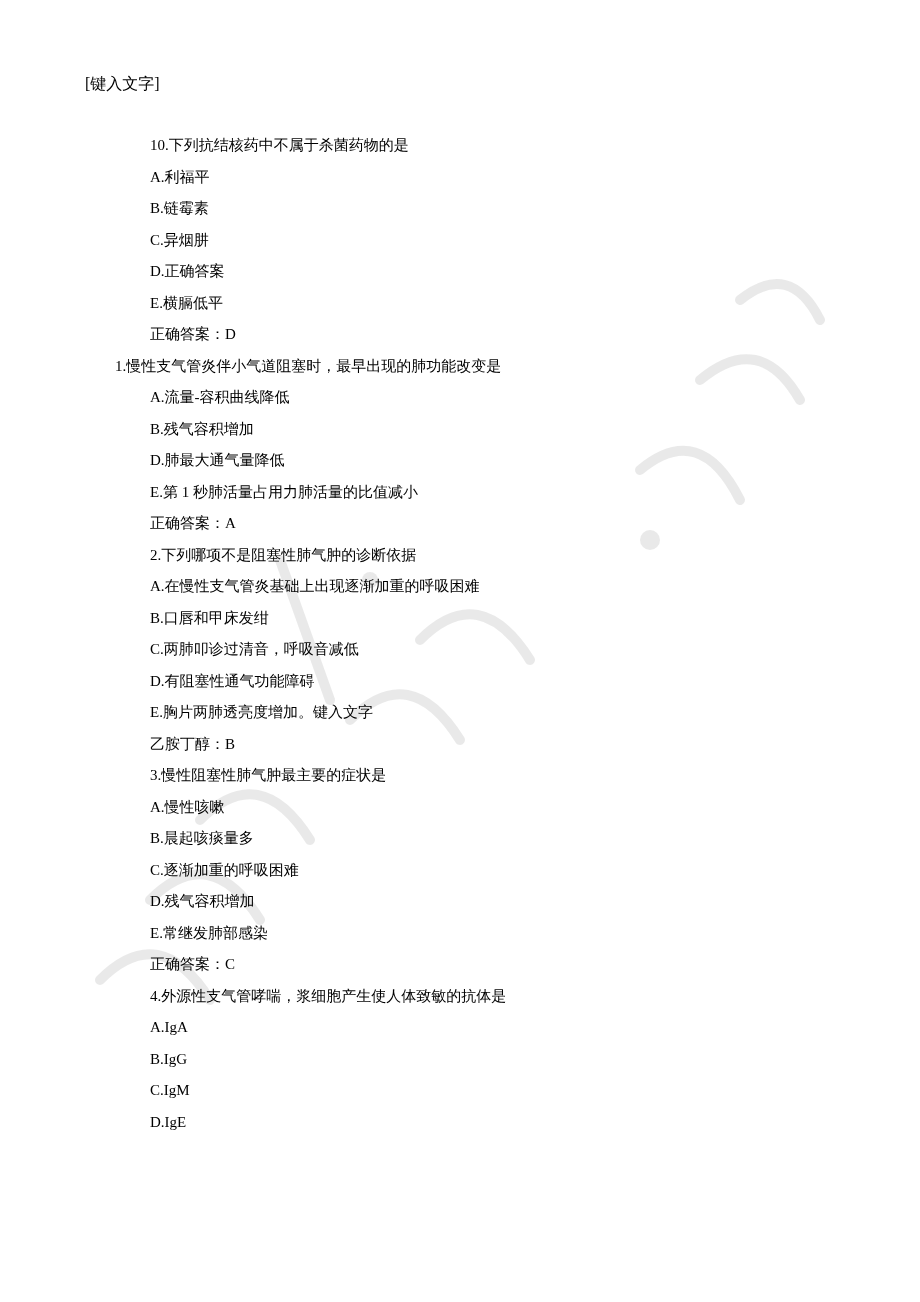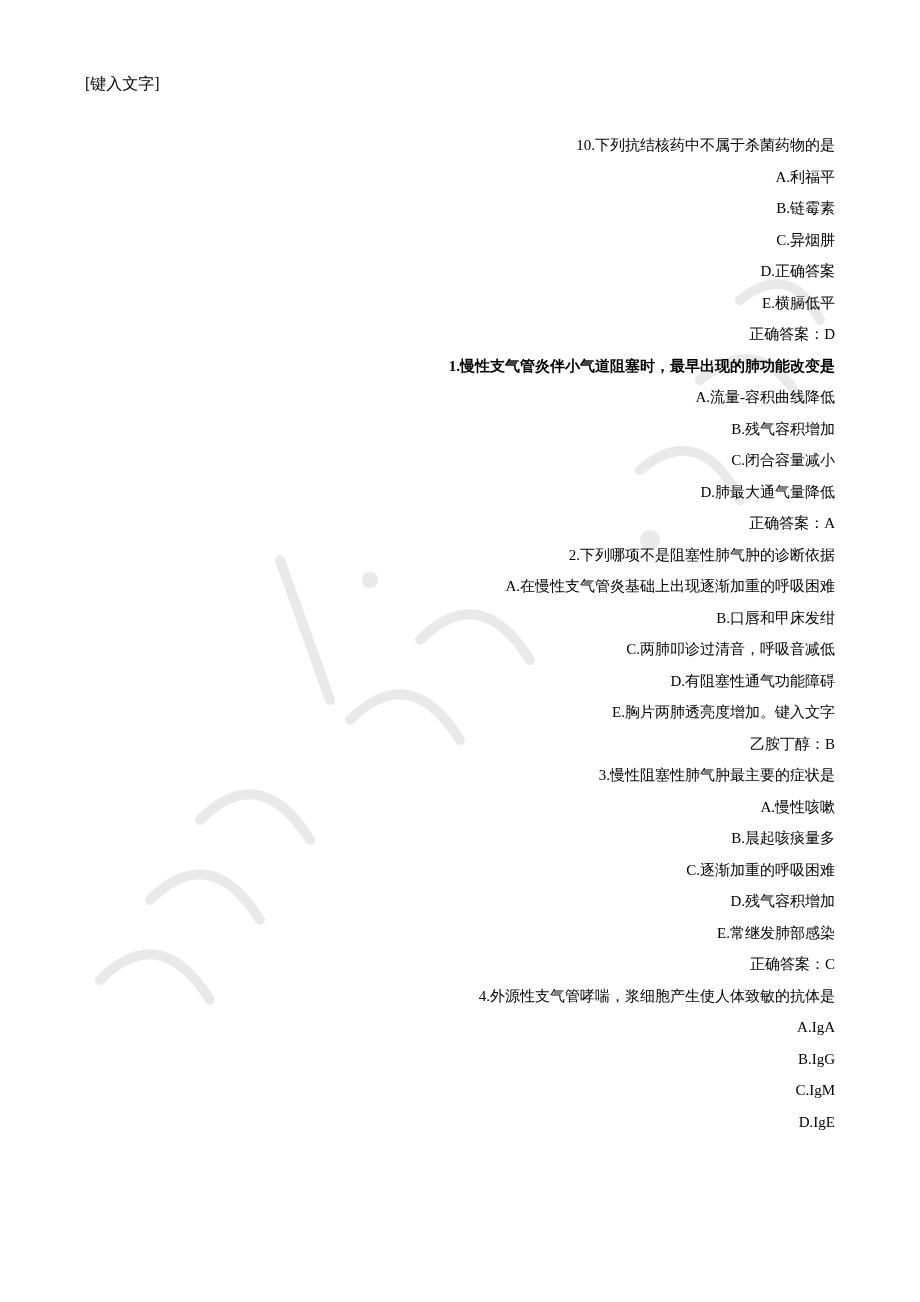--- a/index.html
+++ b/index.html
@@ -22,25 +22,23 @@
   .content {
     position: absolute;
     top: 130px;
     left: 150px;
     right: 85px;
     font-size: 15px;
     line-height: 2.1;
   }
   .line {
     white-space: pre;
-    text-align: right;
   }
   .q-line {
     margin-left: -35px;
-    font-weight: bold;
   }
   .watermark {
     position: absolute;
     pointer-events: none;
     z-index: 0;
     opacity: 0.18;
   }
 </style>
 </head>
 <body>
@@ -69,22 +67,22 @@
     <div class="line">10.下列抗结核药中不属于杀菌药物的是</div>
     <div class="line">A.利福平</div>
     <div class="line">B.链霉素</div>
     <div class="line">C.异烟肼</div>
     <div class="line">D.正确答案</div>
     <div class="line">E.横膈低平</div>
     <div class="line">正确答案：D</div>
     <div class="line q-line">1.慢性支气管炎伴小气道阻塞时，最早出现的肺功能改变是</div>
     <div class="line">A.流量-容积曲线降低</div>
     <div class="line">B.残气容积增加</div>
-    <div class="line">C.闭合容量减小</div>
     <div class="line">D.肺最大通气量降低</div>
+    <div class="line">E.第 1 秒肺活量占用力肺活量的比值减小</div>
     <div class="line">正确答案：A</div>
     <div class="line">2.下列哪项不是阻塞性肺气肿的诊断依据</div>
     <div class="line">A.在慢性支气管炎基础上出现逐渐加重的呼吸困难</div>
     <div class="line">B.口唇和甲床发绀</div>
     <div class="line">C.两肺叩诊过清音，呼吸音减低</div>
     <div class="line">D.有阻塞性通气功能障碍</div>
     <div class="line">E.胸片两肺透亮度增加。键入文字</div>
     <div class="line">乙胺丁醇：B</div>
     <div class="line">3.慢性阻塞性肺气肿最主要的症状是</div>
     <div class="line">A.慢性咳嗽</div>

